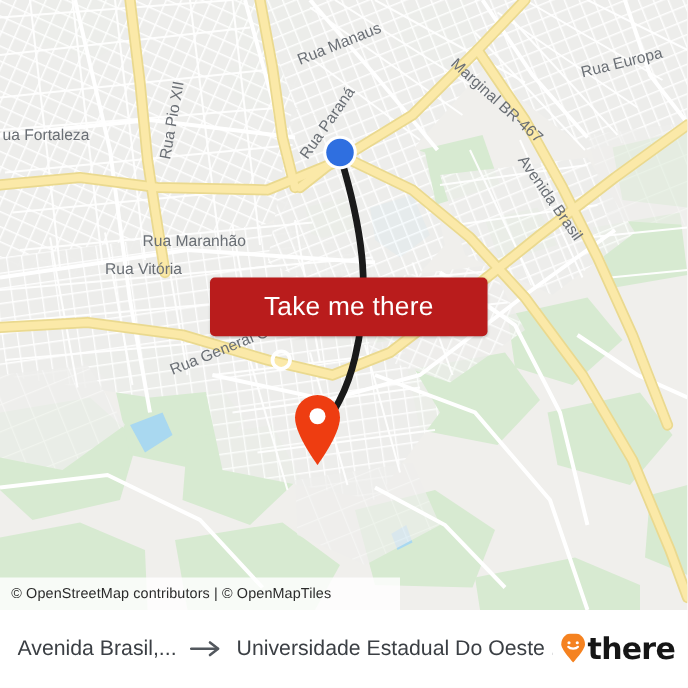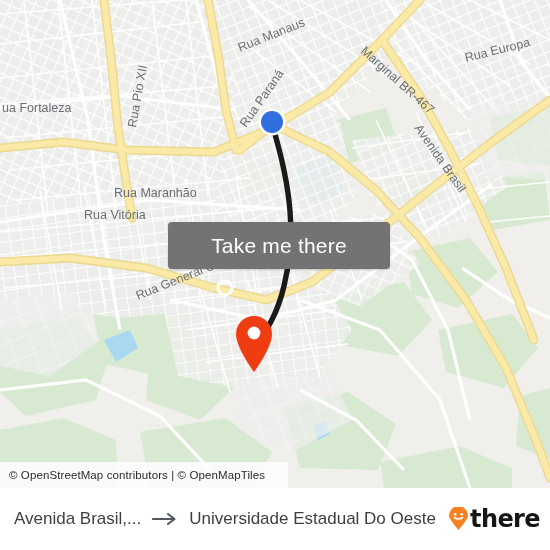--- a/index.html
+++ b/index.html
@@ -37,21 +37,21 @@
     left: 0;
     top: 0;
     display: block;
   }
 
   
   #attribution-bar {
     position: absolute;
     left: 0;
     bottom: 0px;
-    width: 288px;
+    width: 320px;
     height: 26px;
     background: rgba(255,255,255,0.82);
     display: flex;
     align-items: center;
     padding-left: 9px;
     box-sizing: border-box;
   }
   #attribution-text {
     font-family: "Liberation Sans", sans-serif;
     font-size: 11.5px;
@@ -60,21 +60,21 @@
     white-space: nowrap;
   }
 
   
   #take-me-there {
     position: absolute;
     left: 168px;
     top: 222px;
     width: 222px;
     height: 47px;
-    background: #737373;
+    background: #b91c1c;
     border: none;
     border-radius: 4px;
     color: #ffffff;
     font-family: "Liberation Sans", sans-serif;
     font-size: 21px;
     letter-spacing: 0.2px;
     cursor: pointer;
     display: flex;
     align-items: center;
     justify-content: center;

